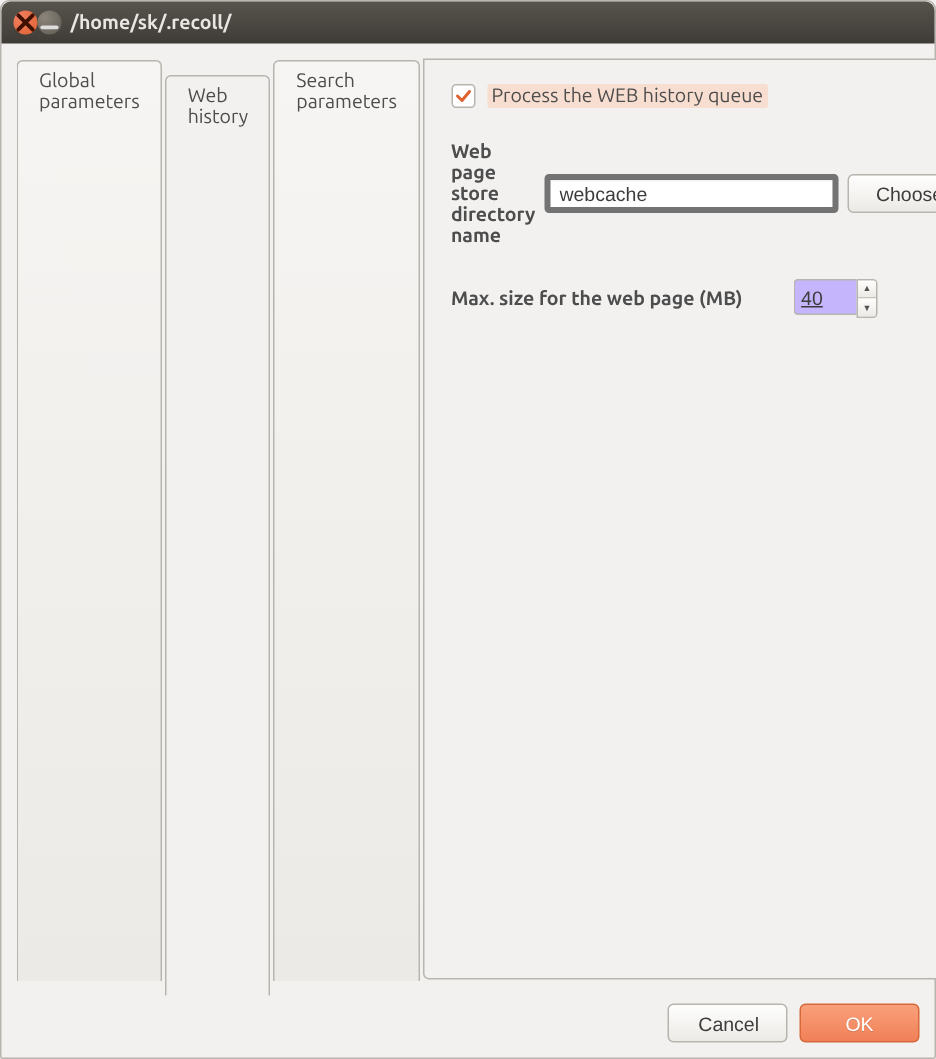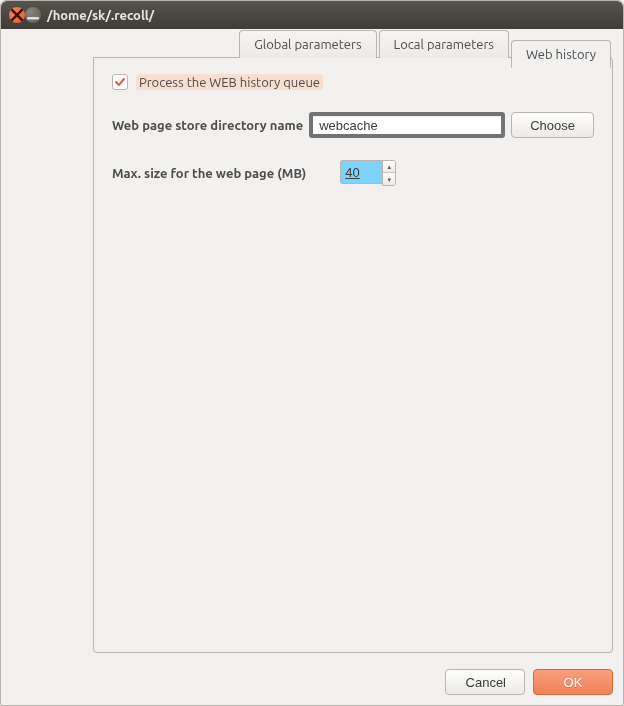--- a/index.html
+++ b/index.html
@@ -44,23 +44,22 @@
 .win-min   { background: radial-gradient(circle at 30% 30%, #8b857b, #5e5a52); color: #2a2722; }
 .titlebar .title {
   color: #e8e6e3;
   font-weight: bold;
   margin-left: 6px;
   font-size: 13px;
 }
 .content {
   flex: 1;
   display: flex;
-  flex-direction: column;
-  padding: 0 10px 8px 10px;
-  align-items: flex-end;
+  flex-direction: row;
+  padding: 10px 10px 8px 10px;
 }
 .tabs {
   display: flex;
   gap: 0;
   position: relative;
   z-index: 2;
 }
 .tab {
   padding: 6px 14px;
   background: linear-gradient(to bottom, #f6f5f3, #eceae6);
@@ -149,21 +148,21 @@
   margin-left: 28px;
 }
 .spin-input {
   width: 42px;
   height: 24px;
   border: 1px solid #b8b4ae;
   border-right: none;
   border-radius: 3px 0 0 3px;
   padding: 0 4px;
   font-size: 13px;
-  background: #7dd3fc;
+  background: #c4b5fd;
   color: #3c3c3c;
   text-align: left;
   text-decoration: underline;
 }
 .spin-btns {
   display: flex;
   flex-direction: column;
   border: 1px solid #b8b4ae;
   border-radius: 0 3px 3px 0;
   overflow: hidden;
@@ -211,22 +210,22 @@
           <path d="M2 7 L8 7" stroke="#ddd" stroke-width="1.6" stroke-linecap="round"></path>
         </svg>
     </div>
     <span class="title">/home/sk/.recoll/</span>
   </div>
 
   <div class="content">
 
     <div class="tabs">
       <div class="tab">Global parameters</div>
-      <div class="tab">Local parameters</div>
       <div class="tab active">Web history</div>
+      <div class="tab">Search parameters</div>
     </div>
 
     <div class="tab-pane">
 
       <div class="checkbox-row">
         <div class="chk">
           <svg viewBox="0 0 12 12">
               <path d="M2 6 L5 9 L10 3" stroke="#e06030" stroke-width="2" fill="none" stroke-linecap="round" stroke-linejoin="round"></path>
             </svg>
         </div>

